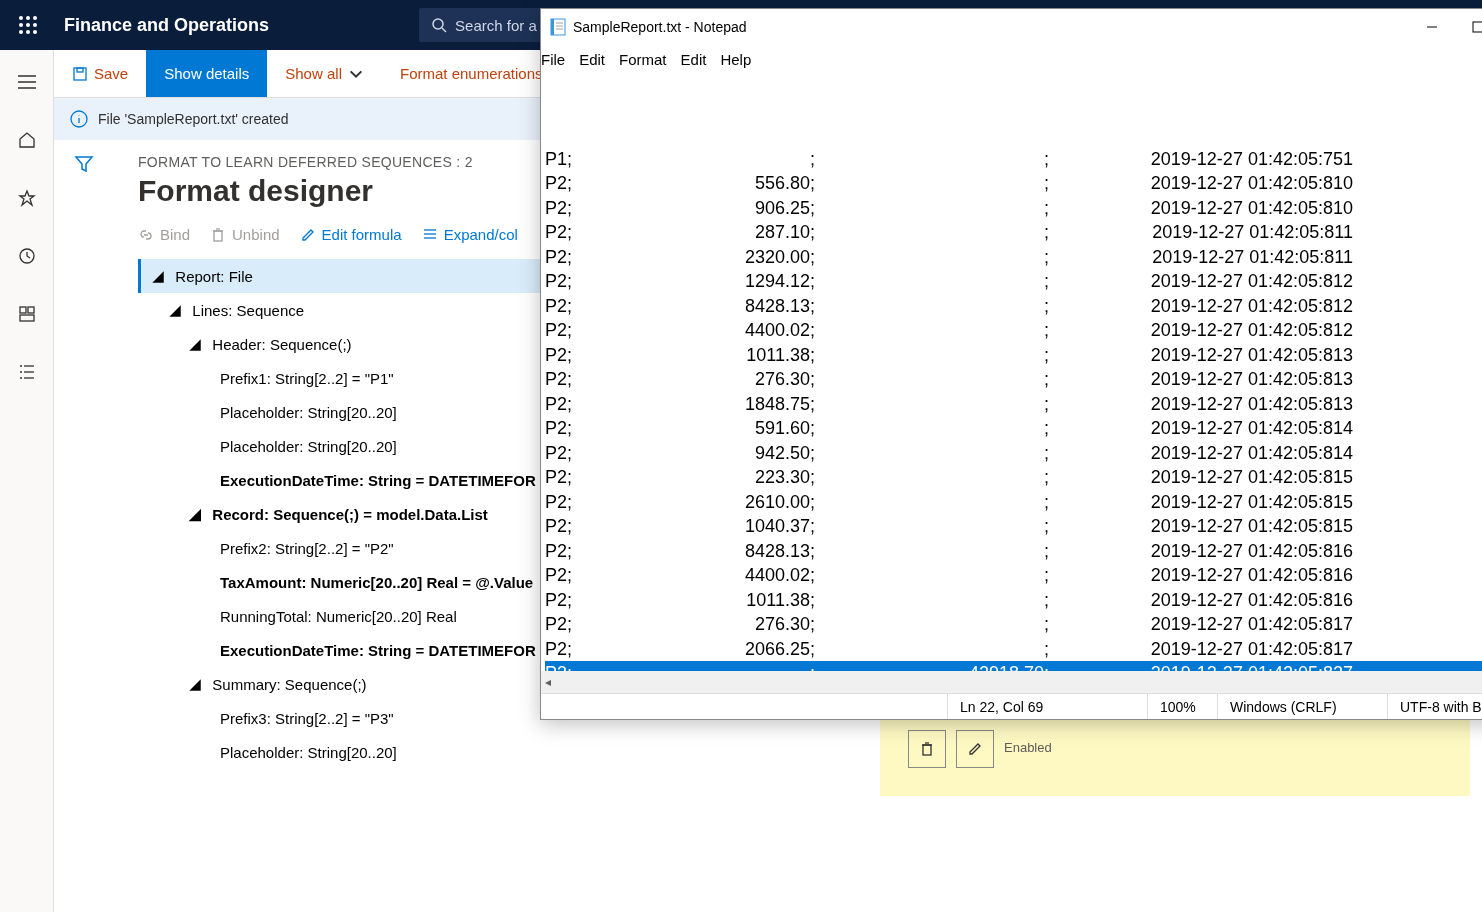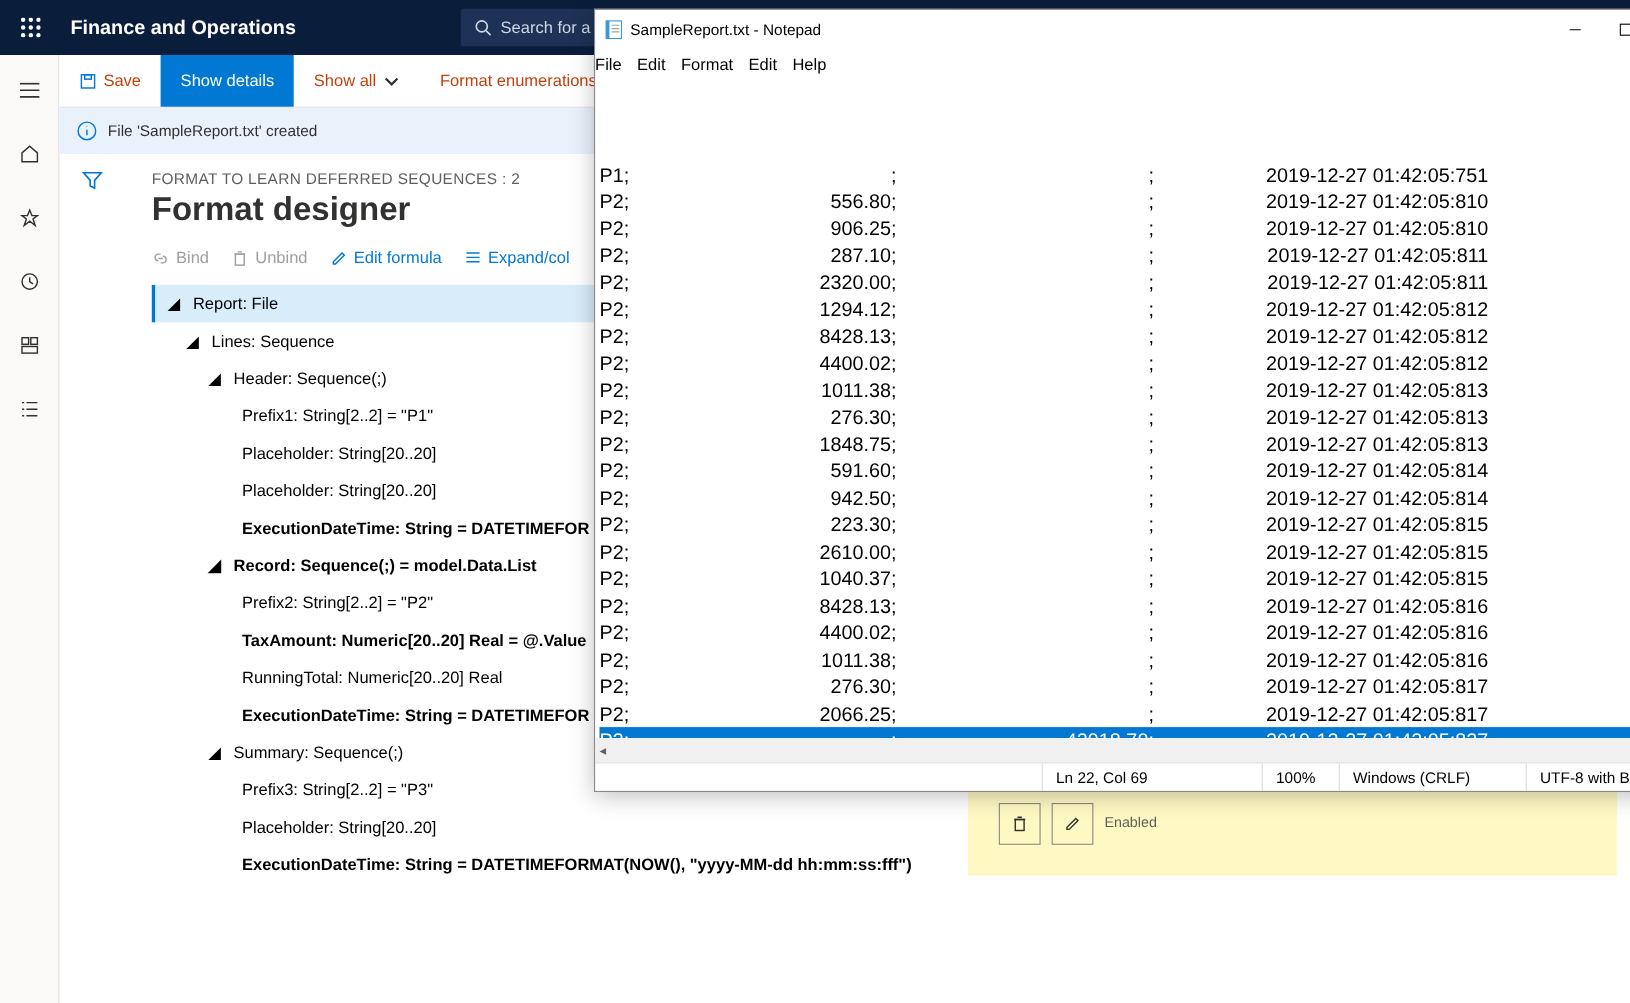--- a/index.html
+++ b/index.html
@@ -249,23 +249,20 @@
     <div class="node bold" style="padding-left:82px">
         <span>ExecutionDateTime: String = DATETIMEFOR</span>
       </div>
     <div class="node" style="padding-left:48px"><span class="collapse">◢</span>&nbsp;&nbsp;<span>Summary: Sequence(;)</span></div>
     <div class="node" style="padding-left:82px">
         <span>Prefix3: String[2..2] = "P3"</span>
       </div>
     <div class="node" style="padding-left:82px">
         <span>Placeholder: String[20..20]</span>
       </div>
-    <div class="node bold" style="padding-left:82px">
-        <span>ExecutionDateTime: String = DATETIMEFORMAT(NOW(), "yyyy-MM-dd hh:mm:ss:fff")</span>
-      </div>
   </div>
 </div>
 
 <div class="props">
   <div class="prop-row">
     <div class="icon-btn">
         <svg width="16" height="16" viewBox="0 0 16 16" fill="none" stroke="#323130" stroke-width="1.3">
           <rect x="4" y="4" width="8" height="10"></rect>
           <line x1="3" y1="4" x2="13" y2="4"></line>
           <line x1="6" y1="2" x2="10" y2="2"></line>

